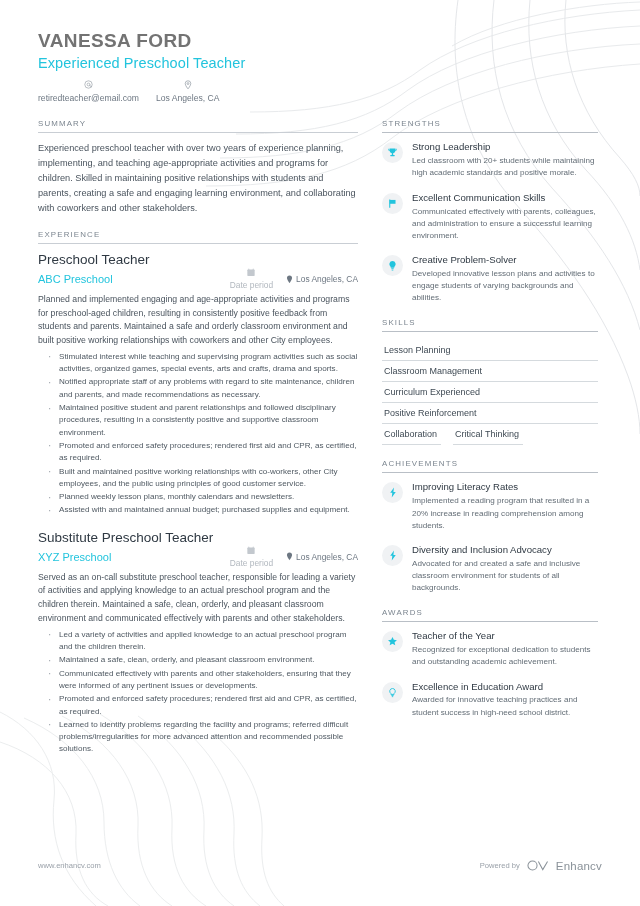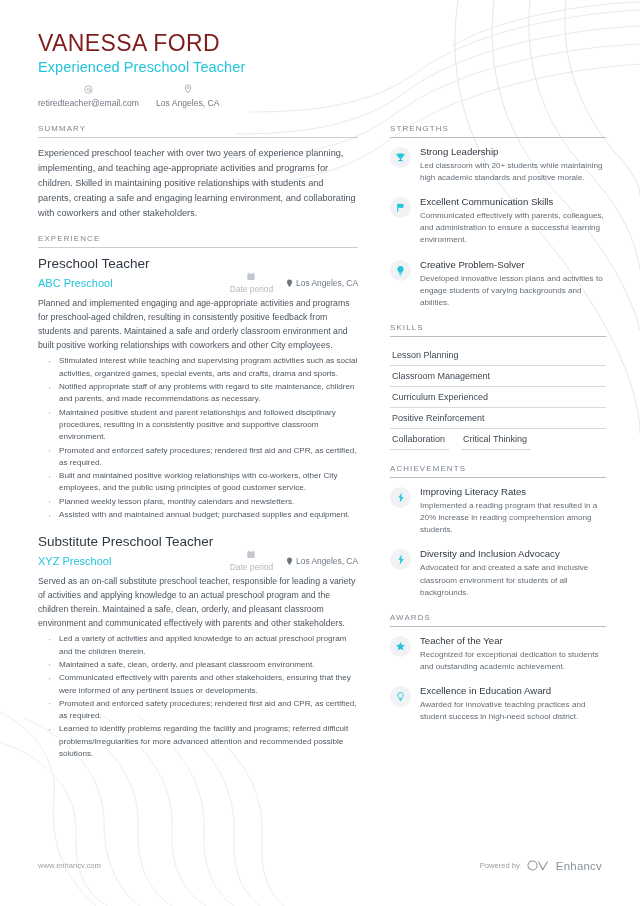--- a/index.html
+++ b/index.html
@@ -9,32 +9,32 @@
     background:#ffffff;
     color:#3f4a54;
     position:relative;
     overflow:hidden;
   }
   .bg-pattern { position:absolute; inset:0; z-index:0; pointer-events:none; }
   .page { position:relative; z-index:1; width:640px; height:906px; padding:30px 38px 0 38px; }
 
   
   .name {
-    font-size:23px; font-weight:normal; letter-spacing:.4px;
-    color:#7f1d1d; line-height:1.15;
+    font-size:19px; font-weight:bold; letter-spacing:.4px;
+    color:#737373; line-height:1.15;
   }
   .headline {
     font-size:14.5px; color:#22c4dd; margin-top:3px; letter-spacing:.1px;
   }
   .contact-row { display:flex; align-items:center; gap:17px; margin-top:9px; }
   .contact { display:flex; align-items:center; gap:4px; font-size:8.6px; color:#6d7782;flex-direction:column; }
   .contact svg { display:block; }
 
   
-  .cols { display:flex; gap:32px; margin-top:16px; }
+  .cols { display:flex; gap:24px; margin-top:16px; }
   .col-left { width:320px; flex:none; }
   .col-right { width:216px; flex:none; }
 
   
   .sec { margin-bottom:14px; }
   .sec-title {
     font-size:7.9px; letter-spacing:1.15px; color:#7b858f;
     padding-bottom:4px; border-bottom:1px solid #c9ced4;
     margin-bottom:8px;
   }

